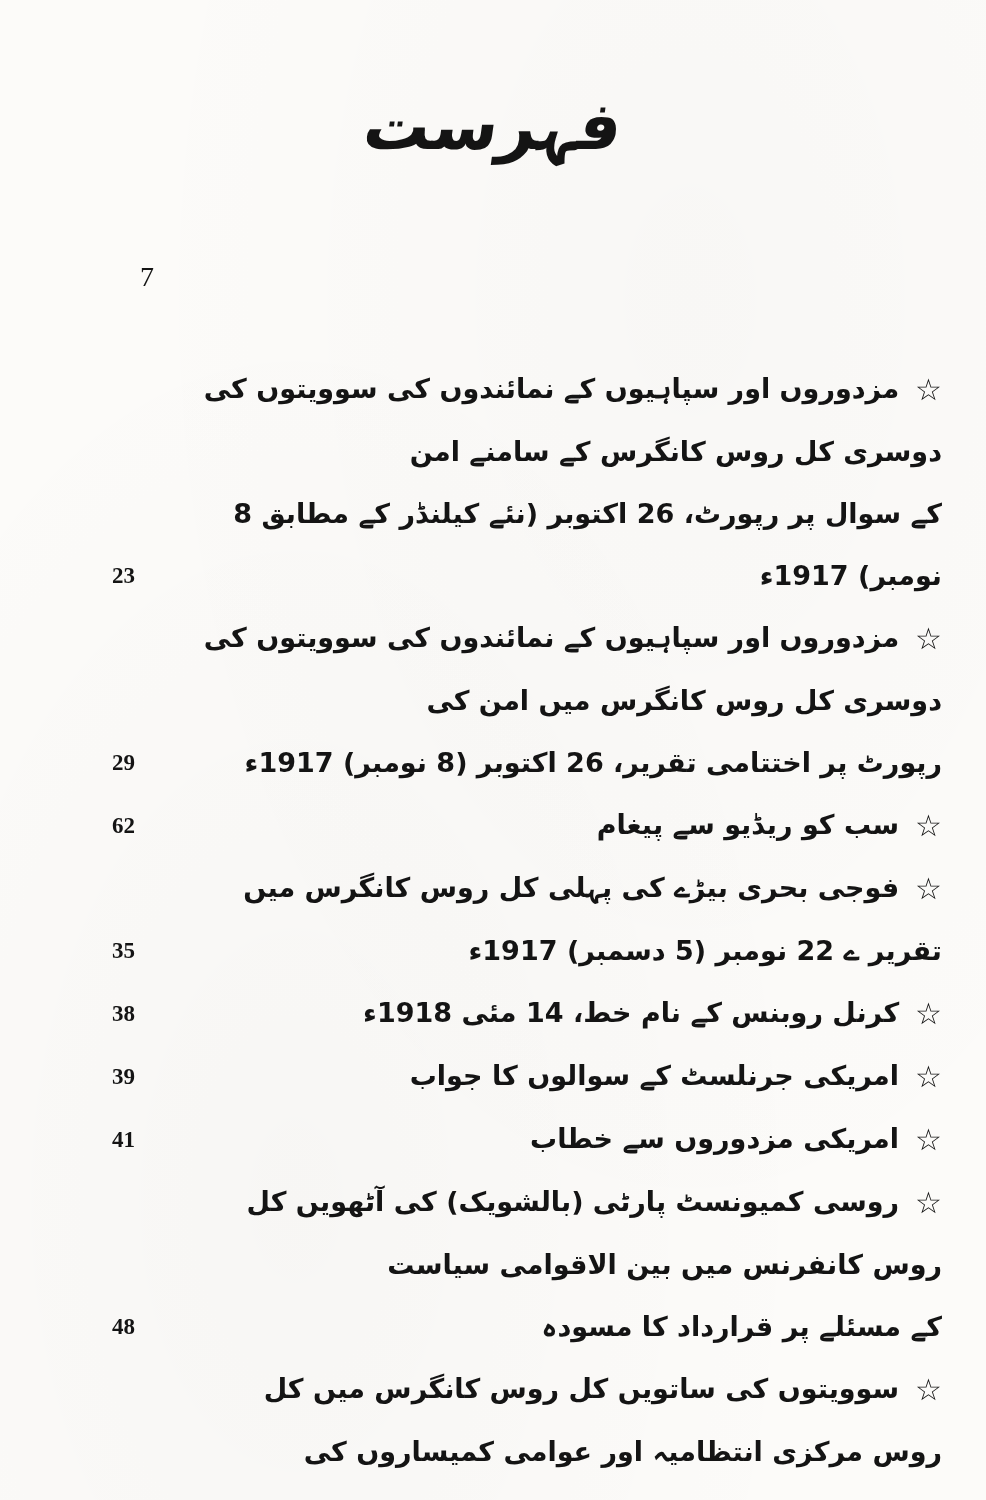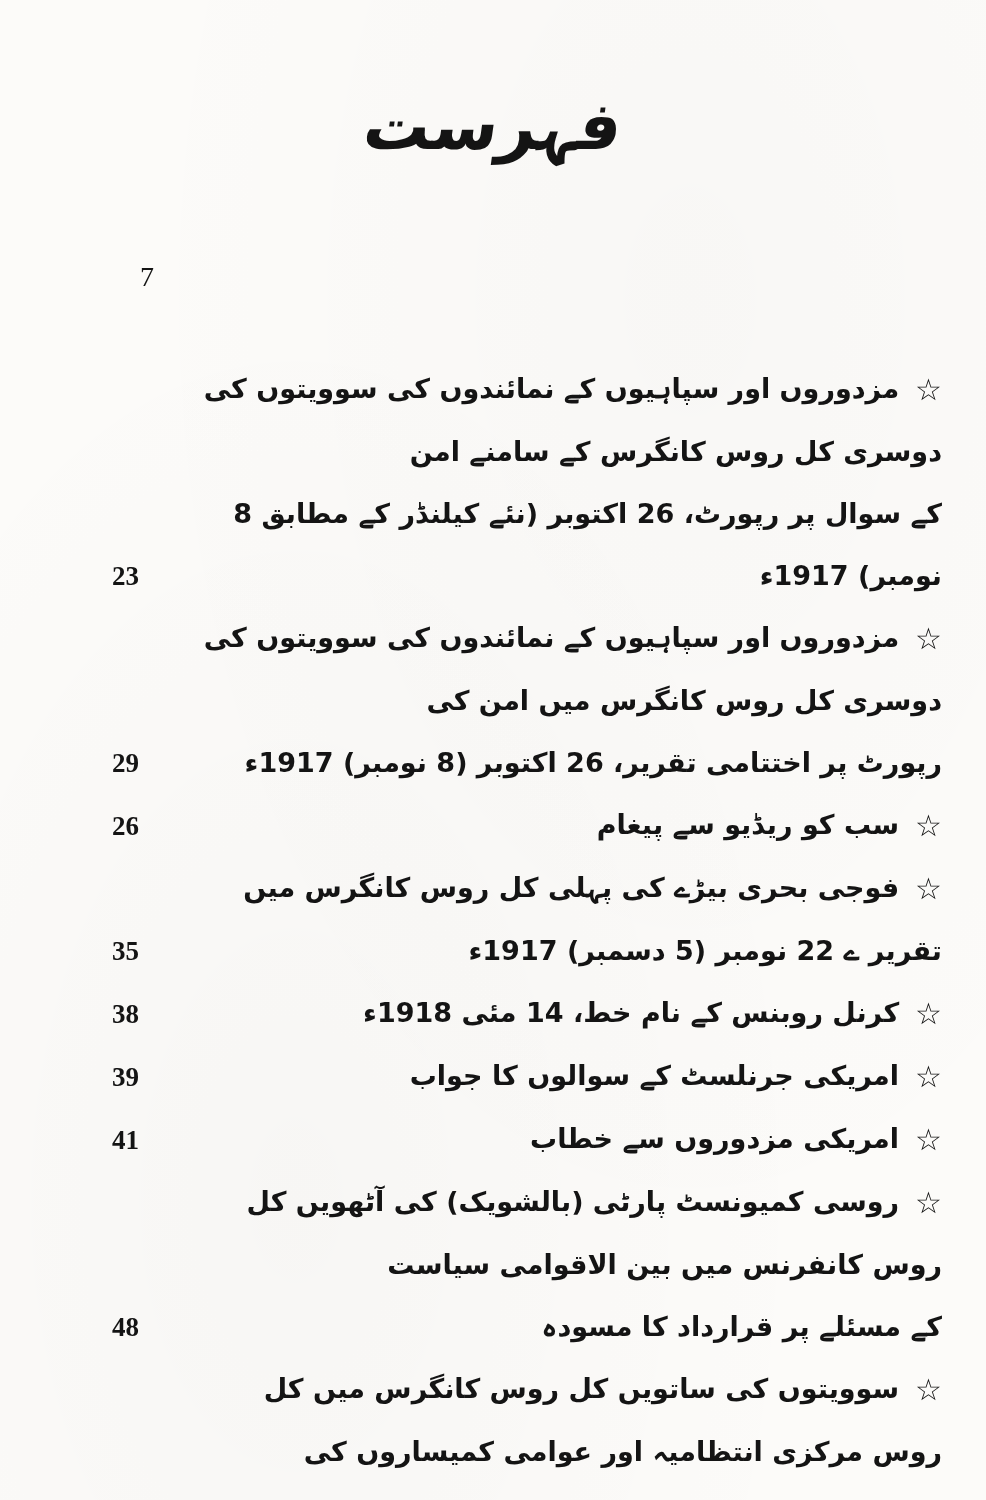--- a/index.html
+++ b/index.html
@@ -74,21 +74,21 @@
   }
   .etext {
     white-space: pre-line;
     margin-top: 43px;
   }
   .pagenum {
     position: absolute;
     left: 112px; bottom: 0;
     font-family: "Liberation Serif", serif;
     font-weight: bold;
-    font-size: 27px;
+    font-size: 23px;
     line-height: 62px;
     direction: ltr;
     text-align: right;
   }
 </style>
 </head>
 <body>
 
 <div class="page">
 
@@ -107,21 +107,21 @@
     </div>
 
     <div class="entry">
       <span class="star">☆</span><span class="etext">مزدوروں اور سپاہیوں کے نمائندوں کی سوویتوں کی دوسری کل روس کانگرس میں امن کی
 رپورٹ پر اختتامی تقریر، 26 اکتوبر (8 نومبر) 1917ء</span>
       <span class="pagenum">29</span>
     </div>
 
     <div class="entry">
       <span class="star">☆</span><span class="etext">سب کو ریڈیو سے پیغام</span>
-      <span class="pagenum">26</span>
+      <span class="pagenum">62</span>
     </div>
 
     <div class="entry">
       <span class="star">☆</span><span class="etext">فوجی بحری بیڑے کی پہلی کل روس کانگرس میں تقریر ے 22 نومبر (5 دسمبر) 1917ء</span>
       <span class="pagenum">35</span>
     </div>
 
     <div class="entry">
       <span class="star">☆</span><span class="etext">کرنل روبنس کے نام خط، 14 مئی 1918ء</span>
       <span class="pagenum">38</span>

